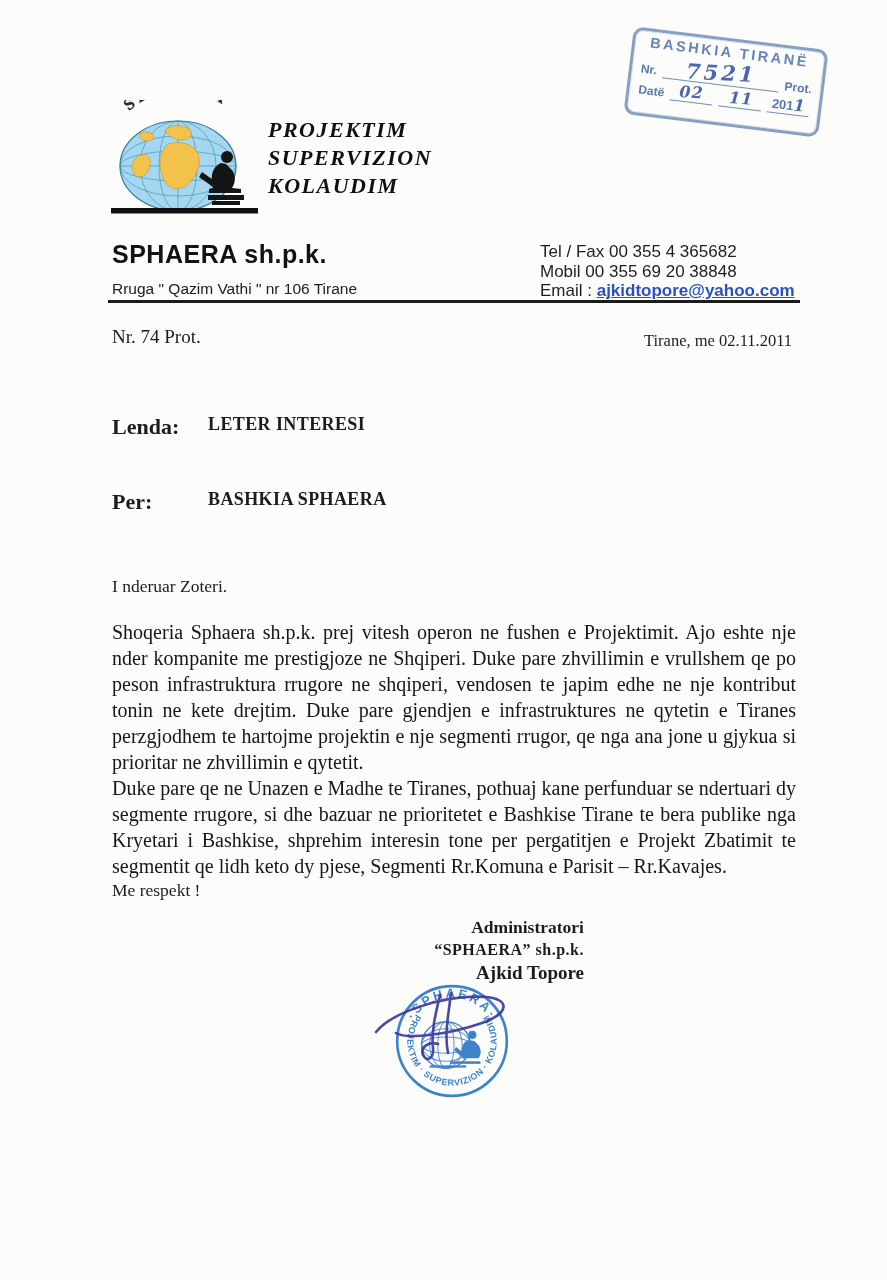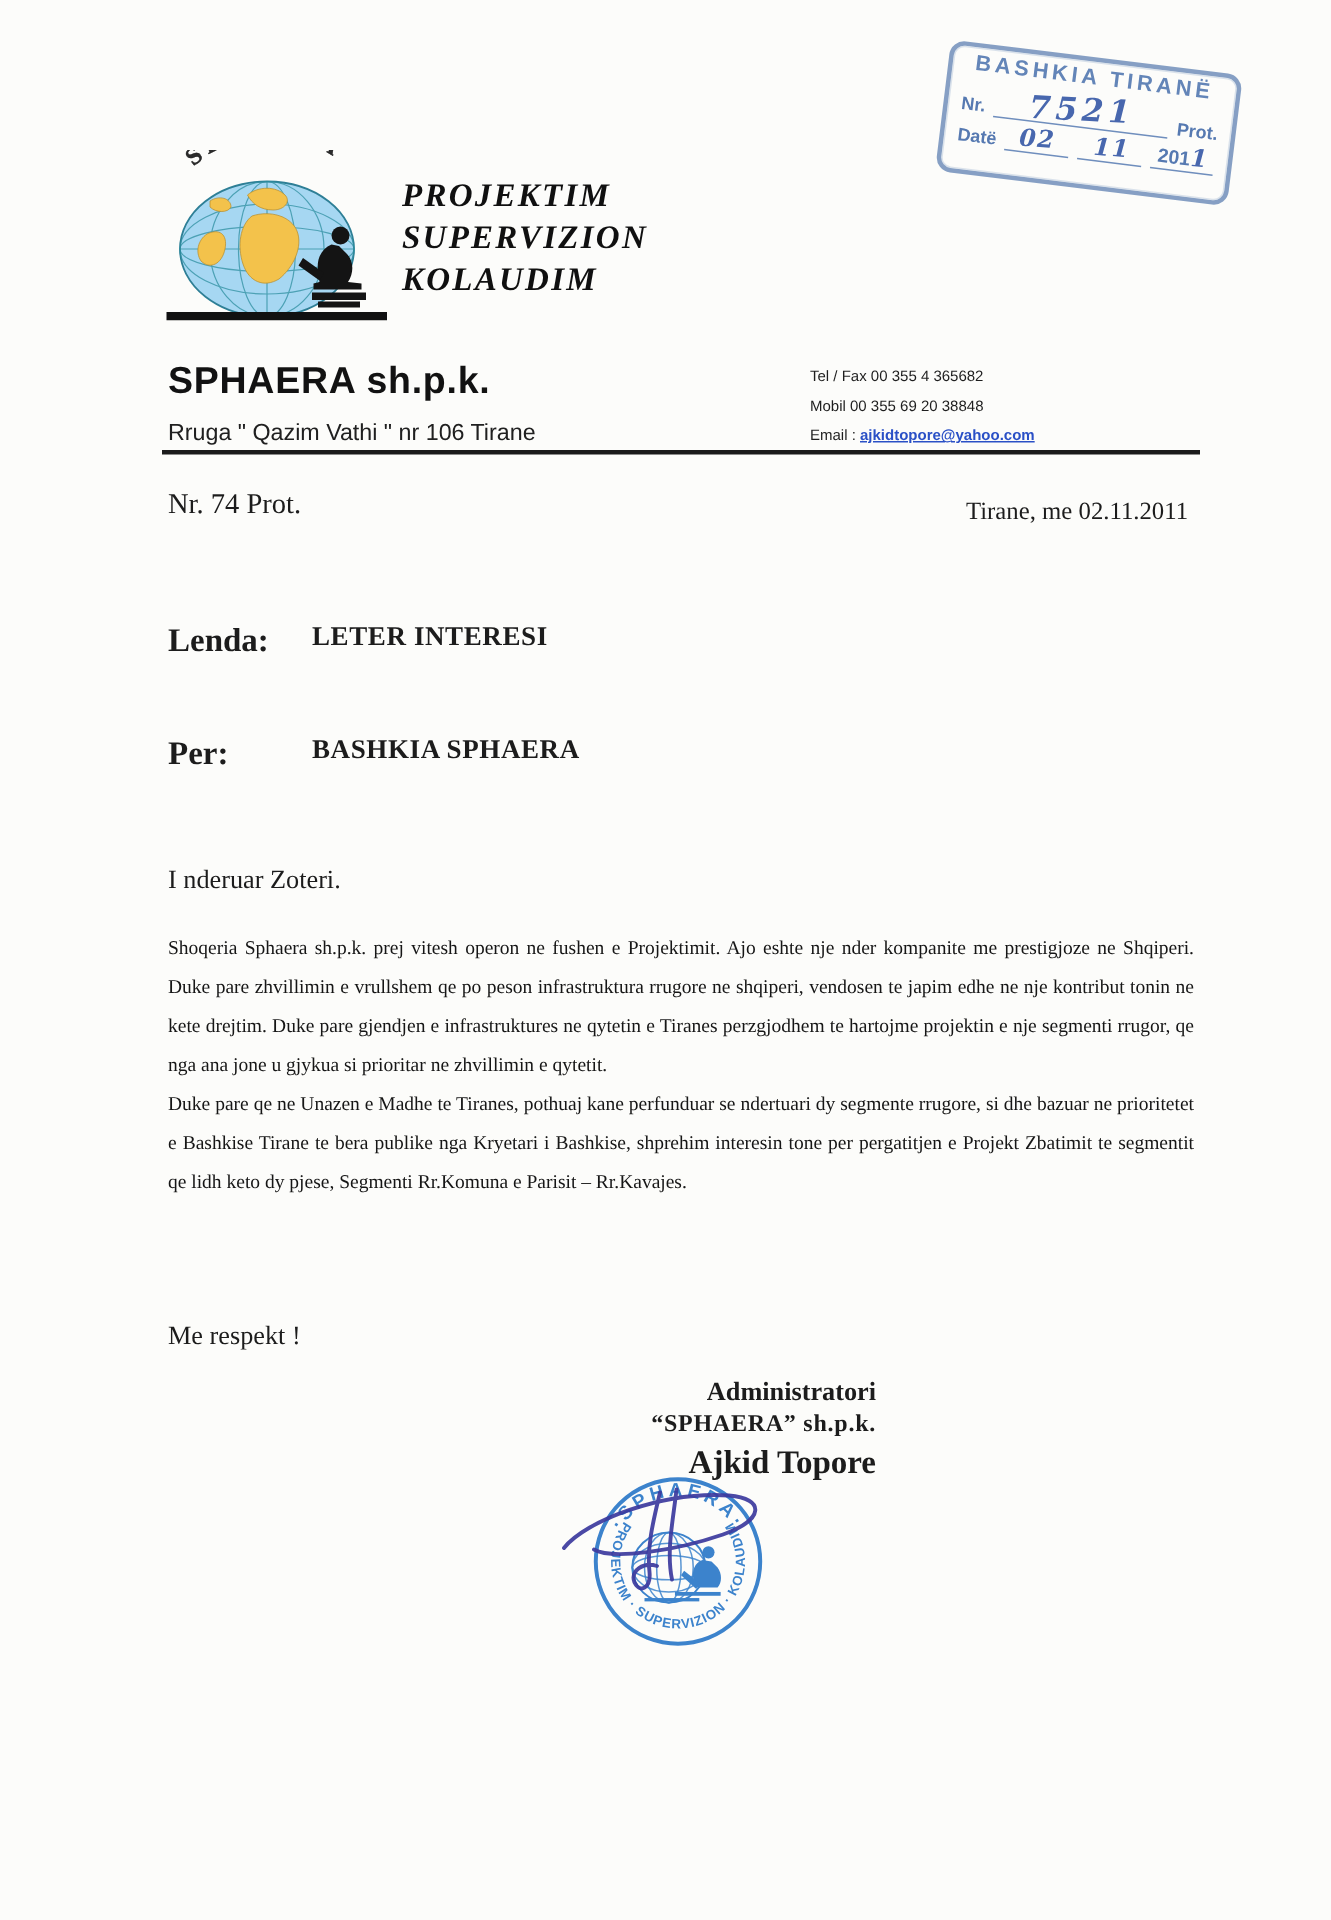--- a/index.html
+++ b/index.html
@@ -38,44 +38,44 @@
     left:268px; top:116px;
     font-family:"Liberation Serif", serif;
     font-style:italic; font-weight:700;
     font-size:22px; line-height:28px; letter-spacing:1.5px; color:#101010;
   }
 
   
   .company-name { left:112px; top:240px; font-family:"Liberation Sans",sans-serif; font-weight:700; font-size:25px; letter-spacing:.5px; color:#121212; }
   .company-address { left:112px; top:280px; font-family:"Liberation Sans",sans-serif; font-size:15.5px; color:#202020; }
   .head-rule { left:108px; top:300px; width:692px; height:3px; background:#1b1b1b; }
-  .contact { left:540px; top:242px; font-family:"Liberation Sans",sans-serif; font-size:10px; line-height:19.5px; color:#1e1e1e; }
+  .contact { left:540px; top:242px; font-family:"Liberation Sans",sans-serif; font-size:17px; line-height:19.5px; color:#1e1e1e; }
   .contact a { color:#2a50c6; font-weight:700; text-decoration:underline; }
 
   
   .ref-no  { left:112px; top:326px; font-size:19px; }
   .dateline{ left:644px; top:331px; font-size:16.5px; }
 
   
   .fieldlabel { left:112px; font-weight:700; font-size:22px; }
   .fieldvalue { left:208px; font-weight:700; font-size:18px; letter-spacing:.4px; }
   .row-subject { top:414px; }
   .row-recipient { top:489px; }
 
   
   .salutation { left:112px; top:576px; font-size:17.5px; }
-  .body-text { left:112px; top:619px; width:684px; font-size:13px; line-height:26px; text-align:justify; color:#161616; }
+  .body-text { left:112px; top:619px; width:684px; font-size:20px; line-height:26px; text-align:justify; color:#161616; }
   .body-text p { margin:0; }
   .closing { left:112px; top:880px; font-size:17.5px; }
 
   
   .sig-block { left:318px; top:917px; width:266px; text-align:right; font-weight:700; }
   .sig-title { font-size:17.5px; }
   .sig-company { font-size:16px; margin-top:3px; letter-spacing:.5px; }
-  .sig-name { font-size:22px; margin-top:3px; }
+  .sig-name { font-size:19px; margin-top:3px; }
 
   .company-stamp-svg { left:385px; top:974px; width:134px; height:134px; opacity:.93; }
   .signature-svg { left:368px; top:986px; width:170px; height:95px; }
 </style>
 </head>
 <body>
 
 <div class="page">
 
   <div class="abs registry-stamp">

